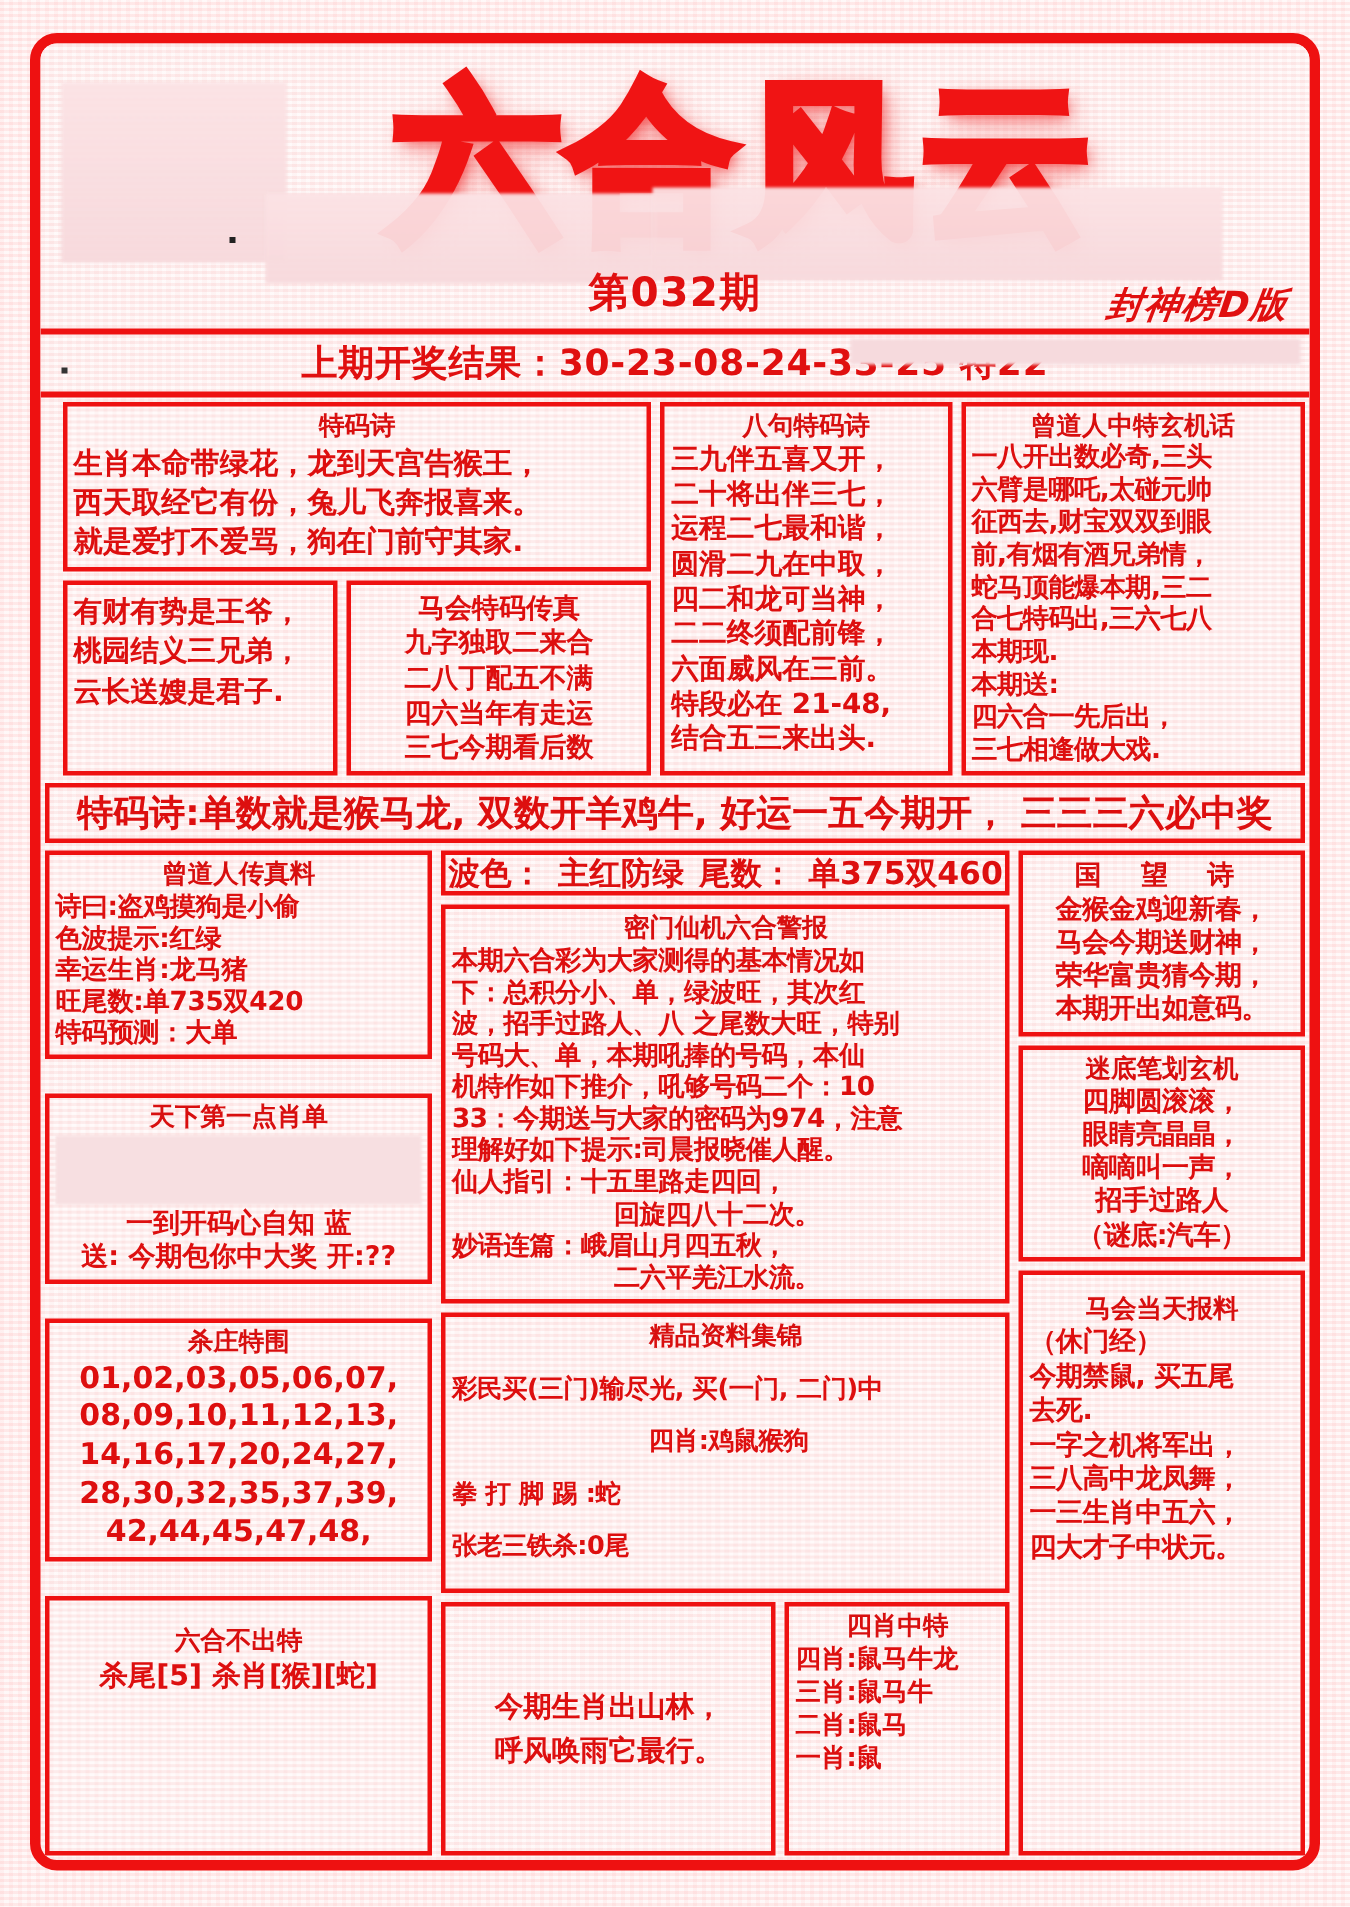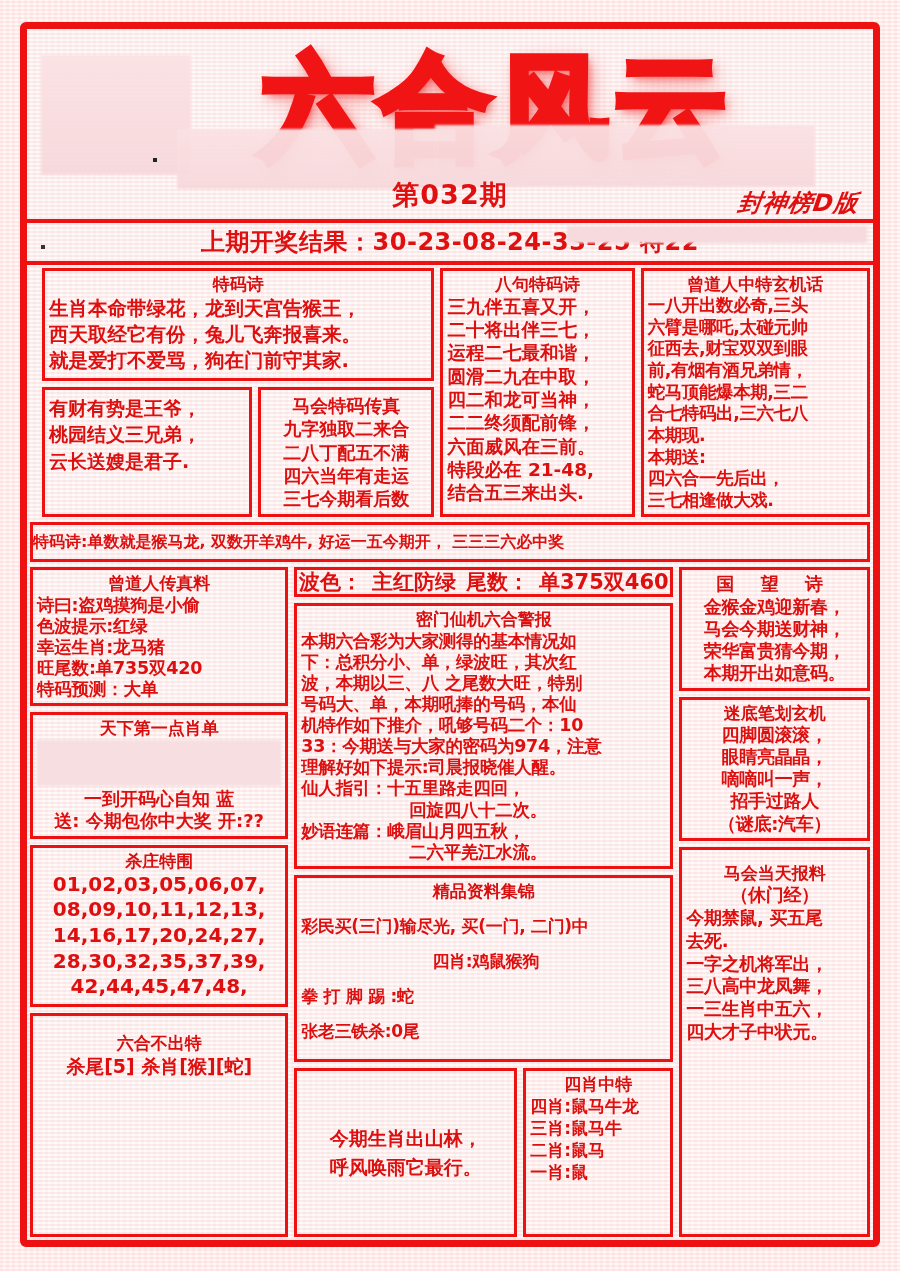--- a/index.html
+++ b/index.html
@@ -18,21 +18,21 @@
     background:
       repeating-linear-gradient(0deg, rgba(255,225,225,.55) 0 2px, rgba(255,255,255,.5) 2px 4px),
       repeating-linear-gradient(90deg, rgba(255,215,215,.5) 0 3px, rgba(255,250,250,.45) 3px 6px),
       #fdeaea;
   }
   .frame{
     position:relative;
     width:100%;height:100%;
     box-sizing:border-box;
     border:7px solid #ee1111;
-    border-radius:6px;
+    border-radius:18px;
     background:
       repeating-linear-gradient(0deg, rgba(255,228,228,.6) 0 2px, rgba(255,252,252,.55) 2px 4px),
       repeating-linear-gradient(90deg, rgba(255,220,220,.45) 0 3px, rgba(255,253,253,.4) 3px 6px),
       #fdf0f0;
     display:flex;flex-direction:column;
     overflow:hidden;
   }
   
   .paper{
     background:
@@ -128,41 +128,41 @@
   }
   .cell .line{display:block;white-space:nowrap;}
   
   .sec1{flex:0 0 auto;display:flex;align-items:stretch;}
   .sec1 .colA{width:408px;display:flex;flex-direction:column;padding-left:12px;}
   .sec1 .colB{width:205px;display:flex;}
   .sec1 .colC{width:241px;display:flex;}
   .poem-top{font-size:19px;}
   .poem-top .line{font-size:19.5px;letter-spacing:0px;margin:3px 0;}
   .sub-row{display:flex;flex:1;}
-  .sub-row .left{width:210px;}
+  .sub-row .left{width:183px;}
   .sub-row .right{flex:1;}
   .sub-row .line{font-size:19px;margin:4px 0;}
   .sub-row .right .line{font-size:18px;margin:2px 0;text-align:center;}
   .eight{font-size:18.5px;}
   .eight .line{margin:1.5px 0;font-size:18.5px;}
   .zeng{font-size:17px;}
   .zeng .line{margin:1px 0;font-size:17.5px;letter-spacing:-.4px;}
   
   .banner{
     flex:0 0 auto;
     margin:2px 3px;
     border:3px solid #ee1111;
     height:34px;
-    display:flex;align-items:center;
-    color:#dd0f0f;font-weight:bold;font-size:16px;
+    display:flex;align-items:center;justify-content:center;
+    color:#dd0f0f;font-weight:bold;font-size:24px;
     white-space:nowrap;
   }
   
   .body3{flex:1 1 auto;display:flex;min-height:0;}
-  .colL{width:270px;display:flex;flex-direction:column;}
+  .colL{width:270px;display:flex;flex-direction:column;gap:17px;}
   .colM{width:385px;display:flex;flex-direction:column;}
   .colR{width:201px;display:flex;flex-direction:column;}
   .wave{
     border:3px solid #ee1111;margin:3px;padding:2px 4px;
     display:flex;align-items:center;justify-content:center;gap:10px;
     color:#dd0f0f;font-weight:bold;font-size:21px;white-space:nowrap;
     height:30px;box-sizing:border-box;
   }
   .zdr .line{font-size:17.5px;margin:.5px 0;text-align:left;letter-spacing:-.2px;}
   .tx1 .line{font-size:18px;margin:1px 0;text-align:center;}
@@ -176,21 +176,21 @@
   .jingpin .sx{padding-left:4px;}
   .bottomM{display:flex;flex:1;}
   .bottomM .lft{flex:1;display:flex;flex-direction:column;justify-content:center;}
   .bottomM .rgt{width:150px;}
   .bottomM .lft .line{font-size:19px;text-align:center;margin:3px 0;}
   .sixiao .title{font-size:17px;}
   .sixiao .line{font-size:17px;margin:2px 0;}
   .guowang .line{font-size:18px;margin:1px 0;text-align:center;letter-spacing:-.3px;}
   .guowang .title{letter-spacing:10px;font-size:18px;}
   .midi .line{font-size:18px;margin:1px 0;text-align:center;letter-spacing:-.3px;}
-  .mahui .line{font-size:18px;margin:1.5px 0;text-align:center;letter-spacing:-.3px;}
+  .mahui .line{font-size:18px;margin:1.5px 0;text-align:left;letter-spacing:-.3px;}
   .mahui .lf{text-align:left;}
   .grow{flex:1;}
 </style>
 </head>
 <body>
 
 <div class="poster">
   <div class="frame paper">
 
     <div class="header paper">
@@ -309,21 +309,21 @@
           <span>波色：</span>
           <span>主红防绿</span>
           <span>尾数：</span>
           <span>单375双460</span>
         </div>
 
         <div class="cell paper mimen">
           <span class="title">密门仙机六合警报</span>
           <span class="line">本期六合彩为大家测得的基本情况如</span>
           <span class="line">下：总积分小、单，绿波旺，其次红</span>
-          <span class="line">波，本期以三、八 之尾数大旺，特别</span>
+          <span class="line">波，招手过路人、八 之尾数大旺，特别</span>
           <span class="line">号码大、单，本期吼捧的号码，本仙</span>
           <span class="line">机特作如下推介，吼够号码二个：10</span>
           <span class="line">33：今期送与大家的密码为974，注意</span>
           <span class="line">理解好如下提示:司晨报晓催人醒。</span>
           <span class="line"><span>仙人指引：</span><span>十五里路走四回，</span></span>
           <span class="line ind">回旋四八十二次。</span>
           <span class="line"><span>妙语连篇：</span><span>峨眉山月四五秋，</span></span>
           <span class="line ind">二六平羌江水流。</span>
         </div>
 

